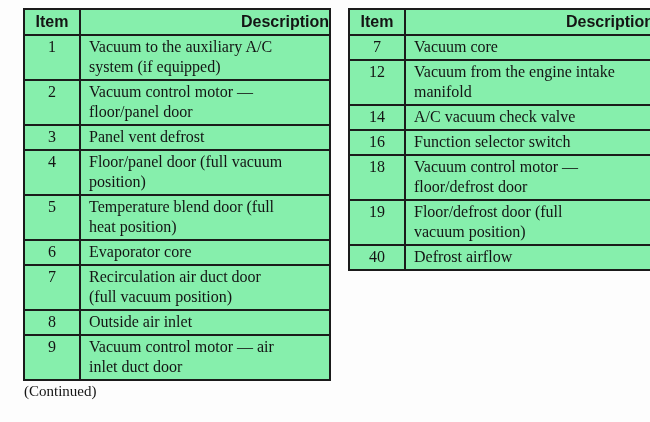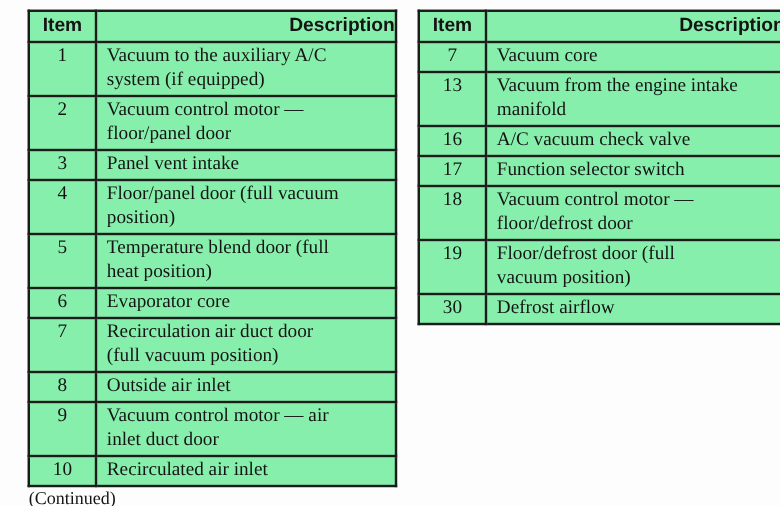--- a/index.html
+++ b/index.html
@@ -85,21 +85,21 @@
         <td class="cell-desc">Vacuum to the auxiliary A/C
 system (if equipped)</td>
       </tr>
       <tr>
         <td class="cell-item">2</td>
         <td class="cell-desc">Vacuum control motor —
 floor/panel door</td>
       </tr>
       <tr>
         <td class="cell-item">3</td>
-        <td class="cell-desc">Panel vent intake</td>
+        <td class="cell-desc">Panel vent defrost</td>
       </tr>
       <tr>
         <td class="cell-item">4</td>
         <td class="cell-desc">Floor/panel door (full vacuum
 position)</td>
       </tr>
       <tr>
         <td class="cell-item">5</td>
         <td class="cell-desc">Temperature blend door (full
 heat position)</td>
@@ -115,64 +115,60 @@
       </tr>
       <tr>
         <td class="cell-item">8</td>
         <td class="cell-desc">Outside air inlet</td>
       </tr>
       <tr>
         <td class="cell-item">9</td>
         <td class="cell-desc">Vacuum control motor — air
 inlet duct door</td>
       </tr>
-      <tr>
-        <td class="cell-item">10</td>
-        <td class="cell-desc">Recirculated air inlet</td>
-      </tr>
     </tbody>
   </table>
   <div class="continued-note">(Continued)</div>
 </div>
 
 <div class="table-wrap right">
   <table class="itemtable">
     <thead>
       <tr>
         <th class="col-item">Item</th>
         <th class="col-desc">Description</th>
       </tr>
     </thead>
     <tbody>
       <tr>
         <td class="cell-item">7</td>
         <td class="cell-desc">Vacuum core</td>
       </tr>
       <tr>
-        <td class="cell-item">13</td>
+        <td class="cell-item">12</td>
         <td class="cell-desc">Vacuum from the engine intake
 manifold</td>
       </tr>
       <tr>
-        <td class="cell-item">16</td>
+        <td class="cell-item">14</td>
         <td class="cell-desc">A/C vacuum check valve</td>
       </tr>
       <tr>
-        <td class="cell-item">17</td>
+        <td class="cell-item">16</td>
         <td class="cell-desc">Function selector switch</td>
       </tr>
       <tr>
         <td class="cell-item">18</td>
         <td class="cell-desc">Vacuum control motor —
 floor/defrost door</td>
       </tr>
       <tr>
         <td class="cell-item">19</td>
         <td class="cell-desc">Floor/defrost door (full
 vacuum position)</td>
       </tr>
       <tr>
-        <td class="cell-item">30</td>
+        <td class="cell-item">40</td>
         <td class="cell-desc">Defrost airflow</td>
       </tr>
     </tbody>
   </table>
 </div>
 
 </body></html>

